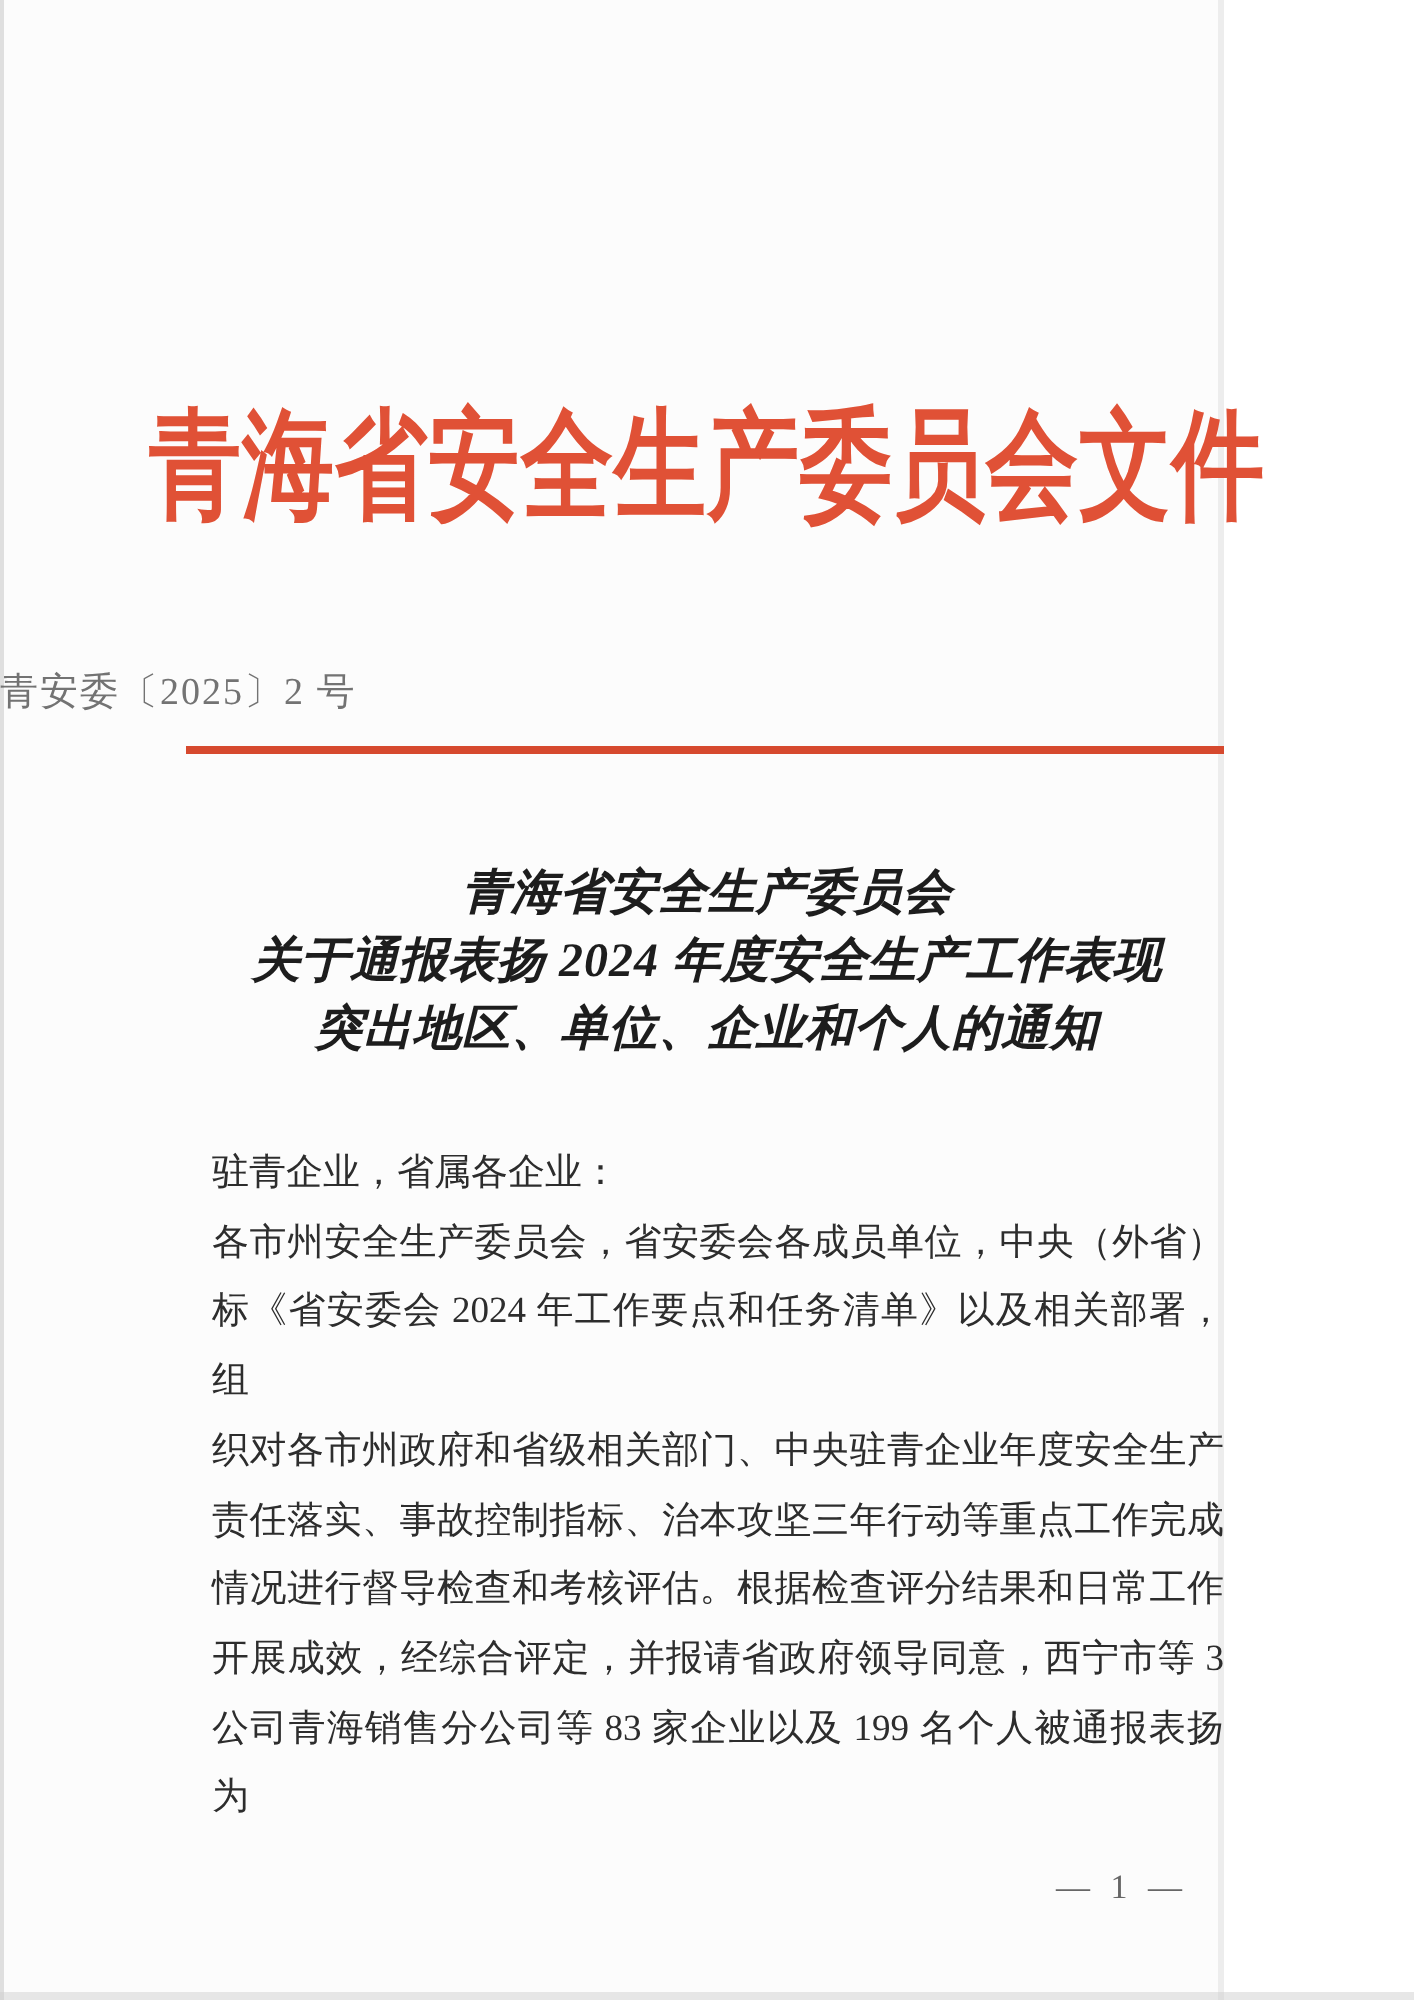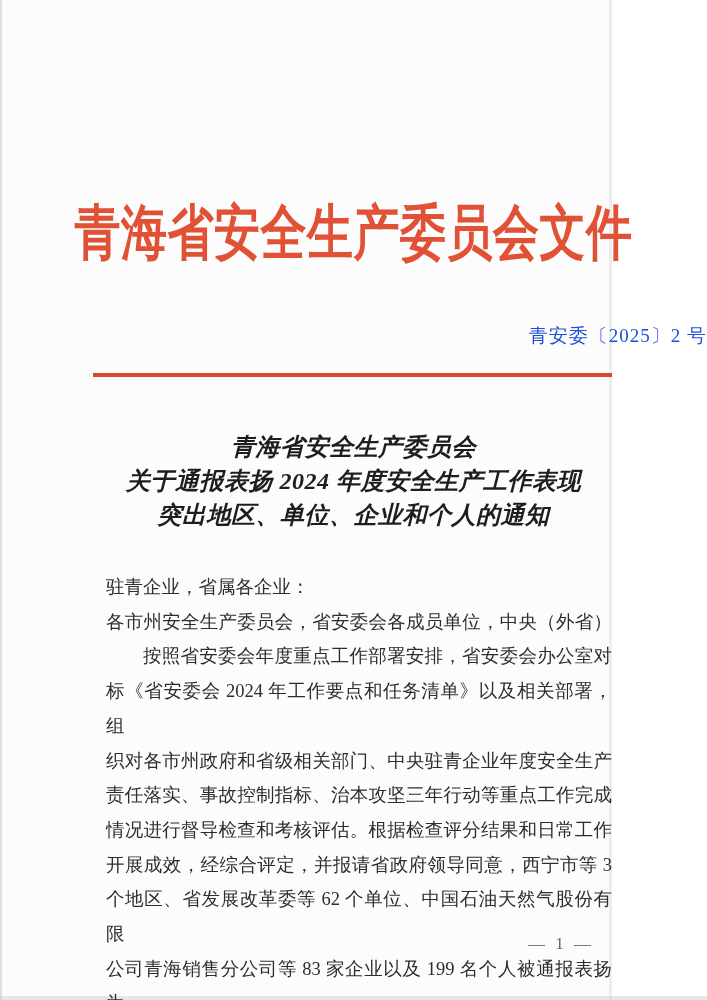--- a/index.html
+++ b/index.html
@@ -35,25 +35,25 @@
     font-weight:bold;
     letter-spacing:0.5px;
     color:var(--red-header);
     line-height:50px;
     transform:scaleY(1.3);
     transform-origin:center top;
     white-space:nowrap;
   }
   .doc-number{
     position:absolute;
-    left:0;top:323px;width:707px;
-    text-align:right;
+    left:0;top:334px;width:707px;
+    text-align:left;
     font-size:19px;
     line-height:26px;
-    color:#1d4ed8;
+    color:#737373;
     letter-spacing:1px;
   }
   .red-rule{
     position:absolute;
     left:93px;top:373px;
     width:519px;height:4px;
     background:var(--red-rule);
   }
   .doc-title{
     position:absolute;
@@ -116,25 +116,23 @@
 
   <div class="doc-title">
     <div class="title-line">青海省安全生产委员会</div>
     <div class="title-line">关于通报表扬 2024 年度安全生产工作表现</div>
     <div class="title-line">突出地区、单位、企业和个人的通知</div>
   </div>
 
   <div class="body-text">
     <div class="line">驻青企业，省属各企业：</div>
     <div class="line just">各市州安全生产委员会，省安委会各成员单位，中央（外省）</div>
-    <div class="line just indent">按照省安委会年度重点工作部署安排，省安委会办公室对</div>
     <div class="line just">标《省安委会 2024 年工作要点和任务清单》以及相关部署，组</div>
     <div class="line just">织对各市州政府和省级相关部门、中央驻青企业年度安全生产</div>
     <div class="line just">责任落实、事故控制指标、治本攻坚三年行动等重点工作完成</div>
     <div class="line just">情况进行督导检查和考核评估。根据检查评分结果和日常工作</div>
     <div class="line just">开展成效，经综合评定，并报请省政府领导同意，西宁市等 3</div>
-    <div class="line just">个地区、省发展改革委等 62 个单位、中国石油天然气股份有限</div>
     <div class="line just">公司青海销售分公司等 83 家企业以及 199 名个人被通报表扬为</div>
   </div>
 
   <div class="page-number">— 1 —</div>
 
 </div>
 
 </body></html>

